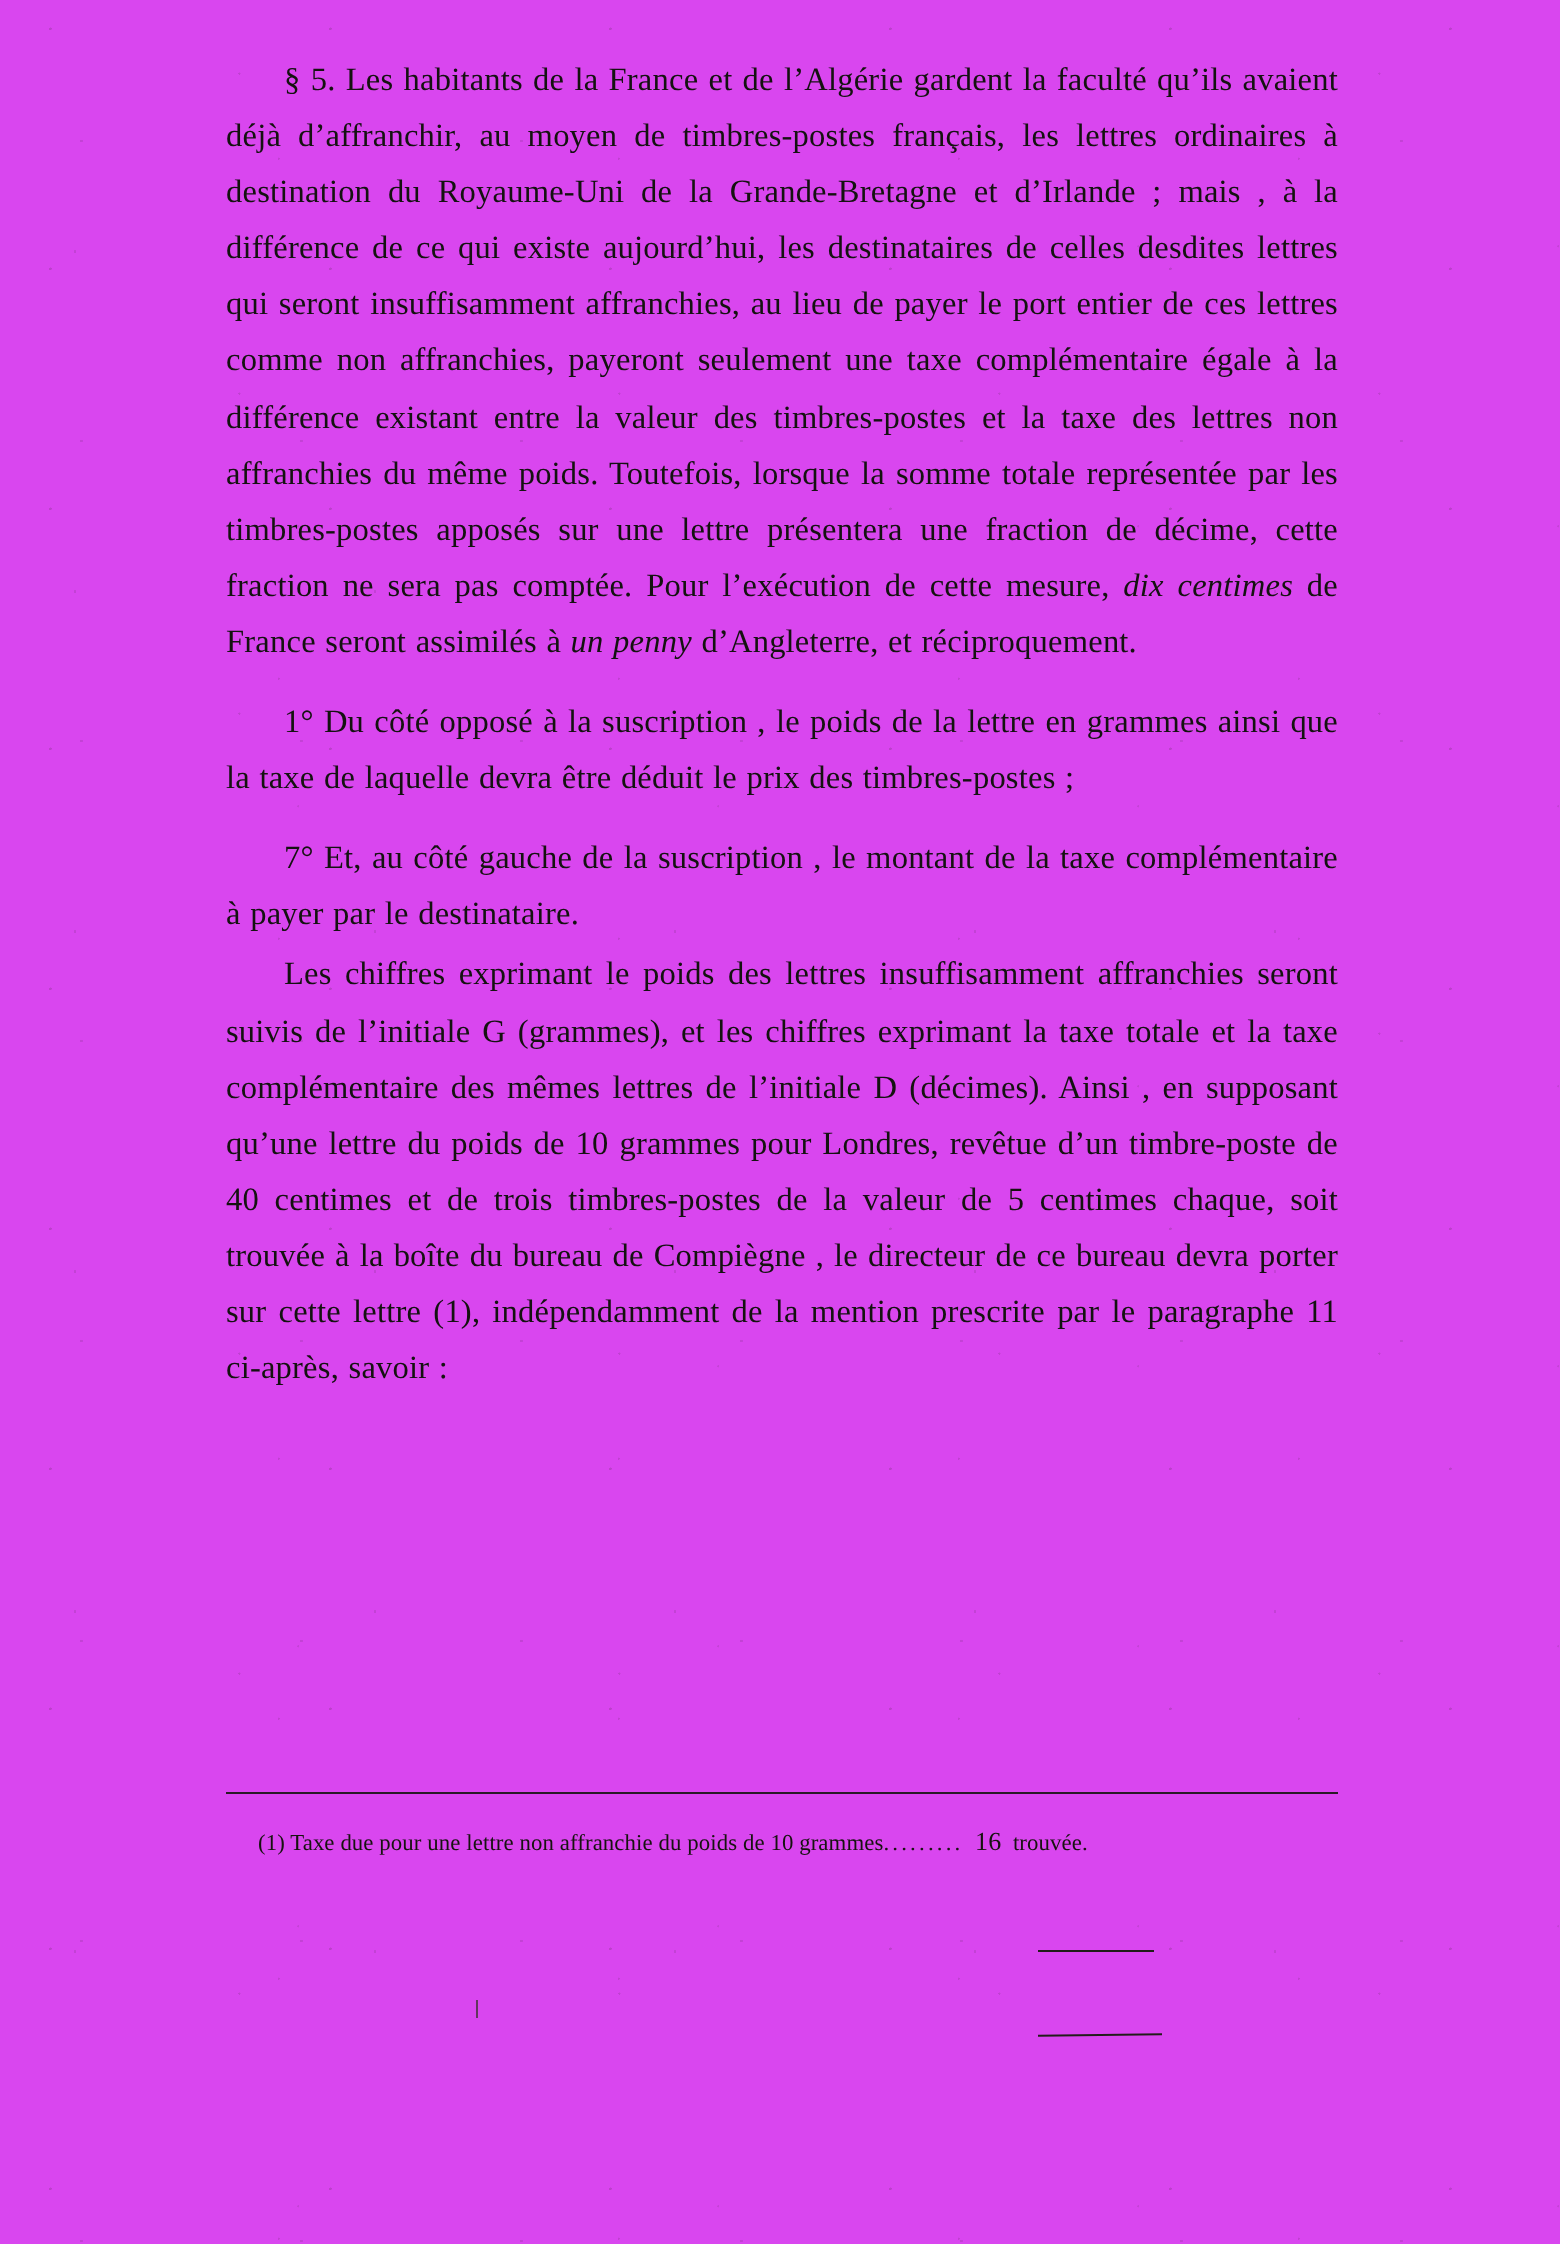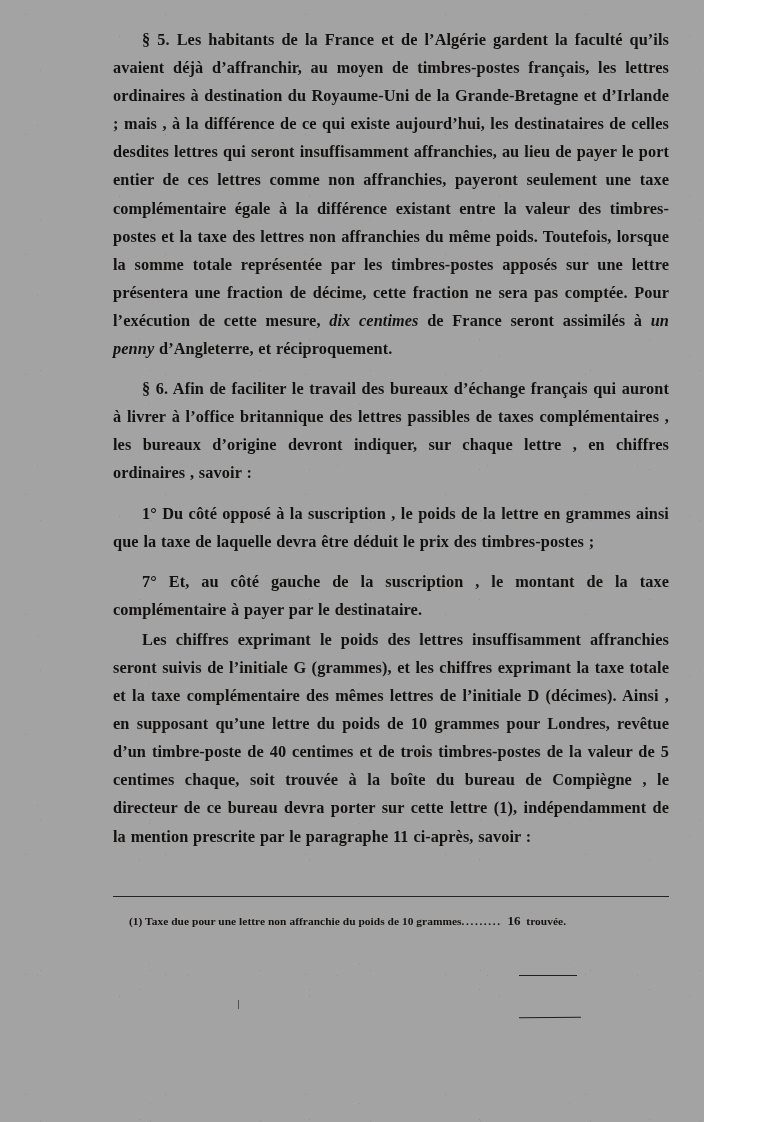--- a/index.html
+++ b/index.html
@@ -15,24 +15,23 @@
     overflow: hidden;
     font-family: "Liberation Serif", "DejaVu Serif", serif;
     color: #14110f;
     position: relative;
   }
 
   
   .page {
     position: absolute;
     left: 0; top: 0;
-    width: 704px;
+    width: 780px;
     height: 1122px;
-    background: #a3a3a3;
-    font-weight: bold;
+    background: #d946ef;
   }
 
   .textblock {
     position: absolute;
     left: 113px;
     top: 26px;
     width: 556px;
   }
 
   
@@ -160,21 +159,20 @@
 </style>
 </head>
 <body>
 
 <div class="page">
 
   <div class="textblock">
 
     <p class="para indent">§ 5.  Les habitants de la  France  et de l’Algérie gardent la faculté qu’ils avaient déjà d’affranchir, au moyen de timbres-postes français, les lettres  ordinaires  à  destination  du  Royaume-Uni de la Grande-Bretagne et d’Irlande ; mais , à la différence de ce qui existe aujourd’hui, les  destinataires  de celles desdites  lettres  qui  seront insuffisamment affranchies, au lieu de payer le port entier de ces lettres comme non affranchies, payeront seulement une  taxe complémentaire égale à la différence existant entre la valeur des timbres-postes et la taxe des lettres non affranchies du même poids. Toutefois, lorsque la somme totale représentée par les timbres-postes apposés sur une lettre présentera une  fraction de décime, cette fraction ne sera pas comptée. Pour l’exécution de cette mesure, <span class="ital">dix centimes</span> de France seront assimilés à <span class="ital">un penny</span> d’Angleterre, et réciproquement.</p>
 
-    <p class="para indent gap-sm">§ 6. Afin de faciliter le travail des bureaux d’échange français qui auront à livrer à l’office britannique des lettres passibles de taxes complémentaires , les bureaux d’origine devront indiquer, sur chaque lettre , en chiffres ordinaires , savoir :</p>
 
     <p class="para indent gap-sm">1° Du côté opposé à la suscription , le poids de la lettre en grammes ainsi que la taxe de laquelle devra être déduit le prix des timbres-postes ;</p>
 
     <p class="para indent gap-sm">7° Et, au côté gauche de la suscription , le montant de la taxe complémentaire à payer par le destinataire.</p>
 
     <p class="para indent gap-xs">Les chiffres exprimant le poids des lettres insuffisamment affranchies seront suivis de l’initiale G (grammes), et les chiffres exprimant la taxe totale et la taxe complémentaire des mêmes lettres de l’initiale D (décimes). Ainsi , en supposant qu’une lettre du poids de 10 grammes pour Londres, revêtue d’un timbre-poste de 40 centimes et de trois timbres-postes de la valeur de 5 centimes chaque, soit trouvée à la boîte du bureau de Compiègne , le directeur de ce bureau devra porter sur cette lettre (1), indépendamment de la mention prescrite par le paragraphe 11 ci-après, savoir :</p>
 
   </div>
 
   <div class="footnote-zone">

